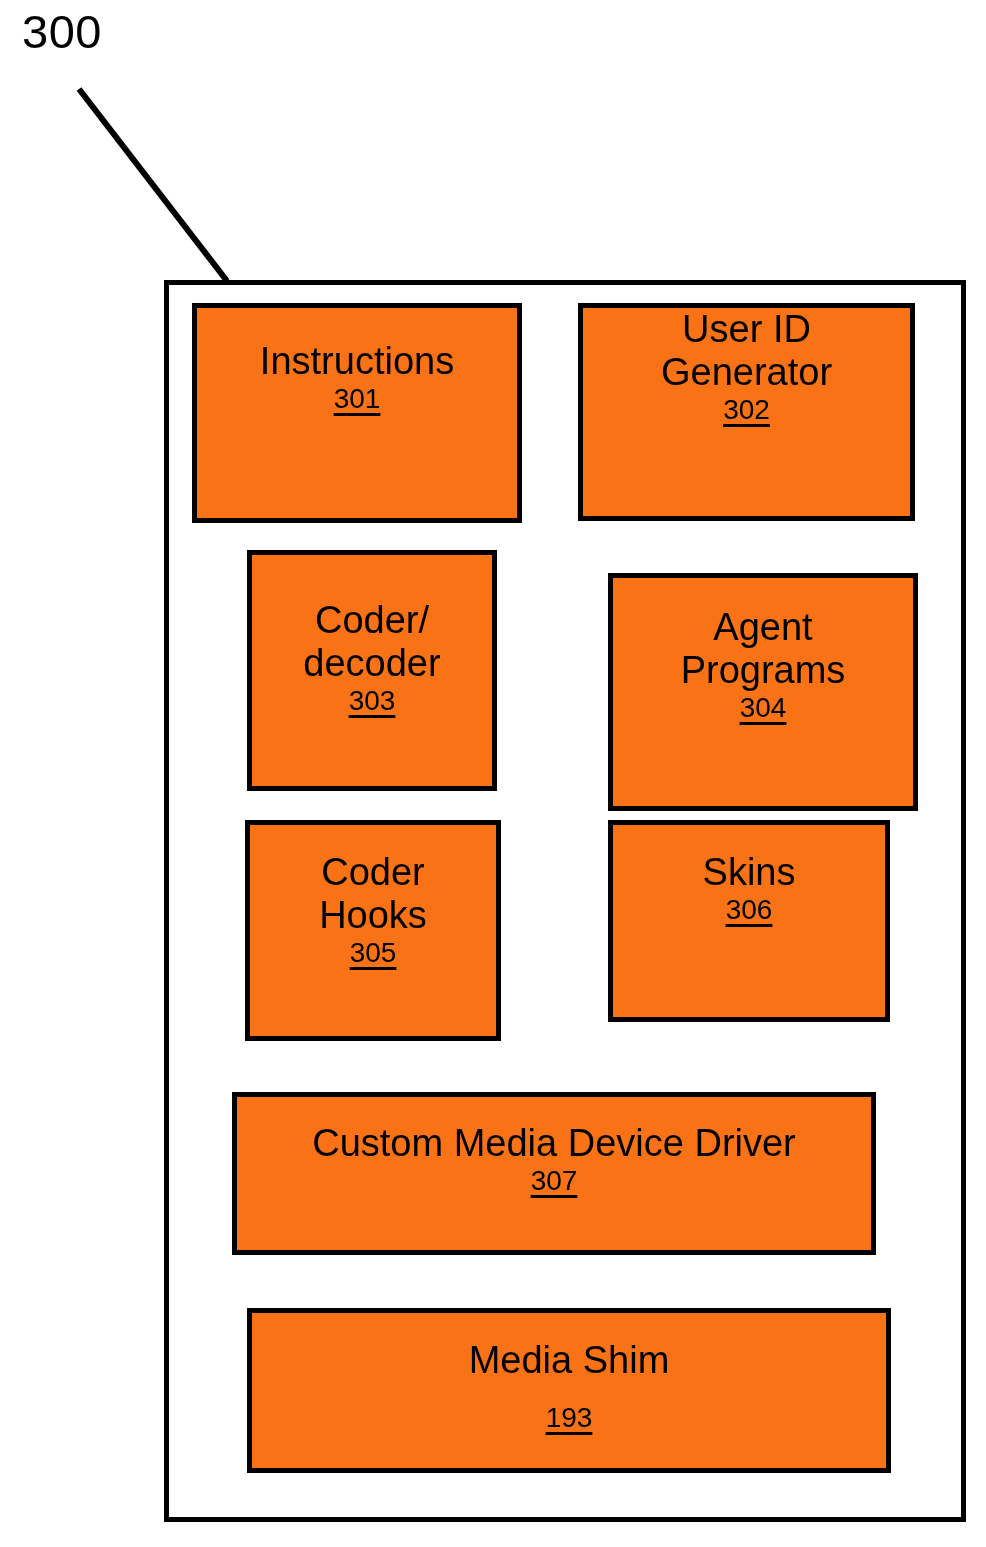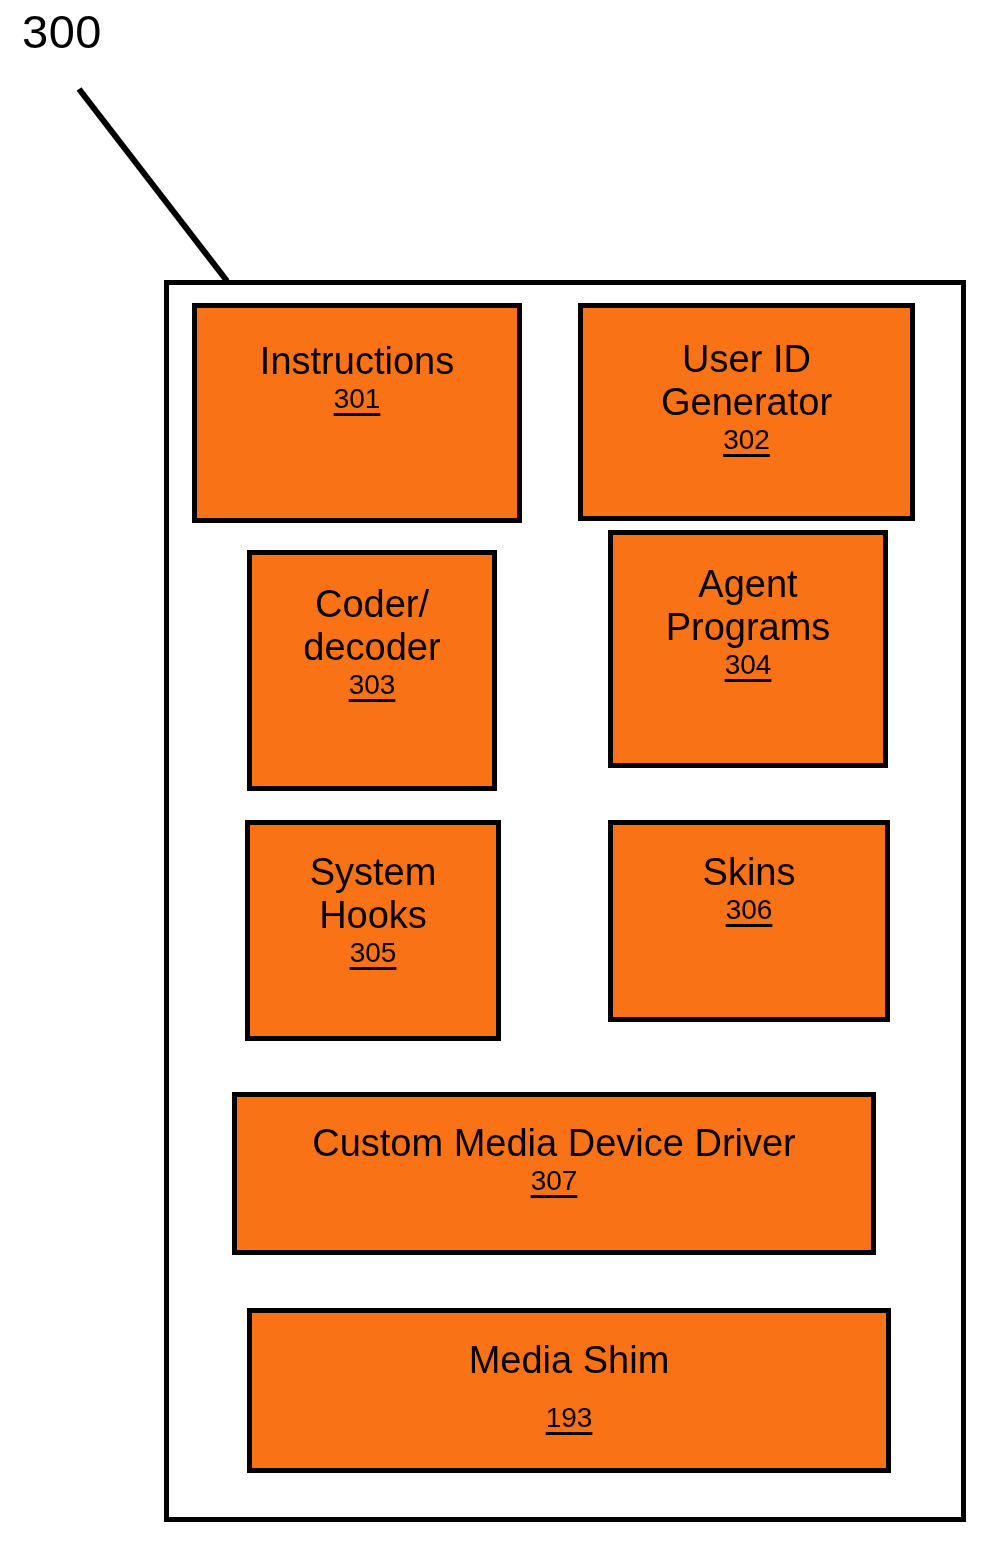--- a/index.html
+++ b/index.html
@@ -74,23 +74,23 @@
   .comp-ref {
     font-size: 28px;
     line-height: 1.13;
     text-decoration: underline;
     text-underline-offset: 5px;
     text-decoration-thickness: 3px;
   }
 
   
   #box-instructions   { left: 192px; top: 303px;  width: 330px; height: 220px; padding-top: 32px; }
-  #box-userid         { left: 578px; top: 303px;  width: 337px; height: 218px; padding-top: 30px; }
-  #box-codec          { left: 247px; top: 550px;  width: 250px; height: 241px; padding-top: 28px; }
-  #box-agent          { left: 608px; top: 530px;  width: 280px; height: 238px; padding-top: 28px; }
+  #box-userid         { left: 578px; top: 303px;  width: 337px; height: 218px; }
+  #box-codec          { left: 247px; top: 550px;  width: 250px; height: 241px; padding-top: 44px; }
+  #box-agent          { left: 608px; top: 573px;  width: 310px; height: 238px; padding-top: 28px; }
   #box-hooks          { left: 245px; top: 820px;  width: 256px; height: 221px; padding-top: 26px; }
   #box-skins          { left: 608px; top: 820px;  width: 282px; height: 202px; padding-top: 26px; }
   #box-driver         { left: 232px; top: 1092px; width: 644px; height: 163px; padding-top: 25px; }
   #box-shim           { left: 247px; top: 1308px; width: 644px; height: 165px; padding-top: 26px; gap: 20px; }
 </style>
 </head>
 <body>
 
 <div id="figure-canvas">
 
@@ -119,21 +119,21 @@
     <div class="comp-ref">303</div>
   </div>
 
   <div class="comp-box" id="box-agent">
     <div class="comp-title">Agent
 Programs</div>
     <div class="comp-ref">304</div>
   </div>
 
   <div class="comp-box" id="box-hooks">
-    <div class="comp-title">System
+    <div class="comp-title">Coder
 Hooks</div>
     <div class="comp-ref">305</div>
   </div>
 
   <div class="comp-box" id="box-skins">
     <div class="comp-title">Skins</div>
     <div class="comp-ref">306</div>
   </div>
 
   <div class="comp-box" id="box-driver">

